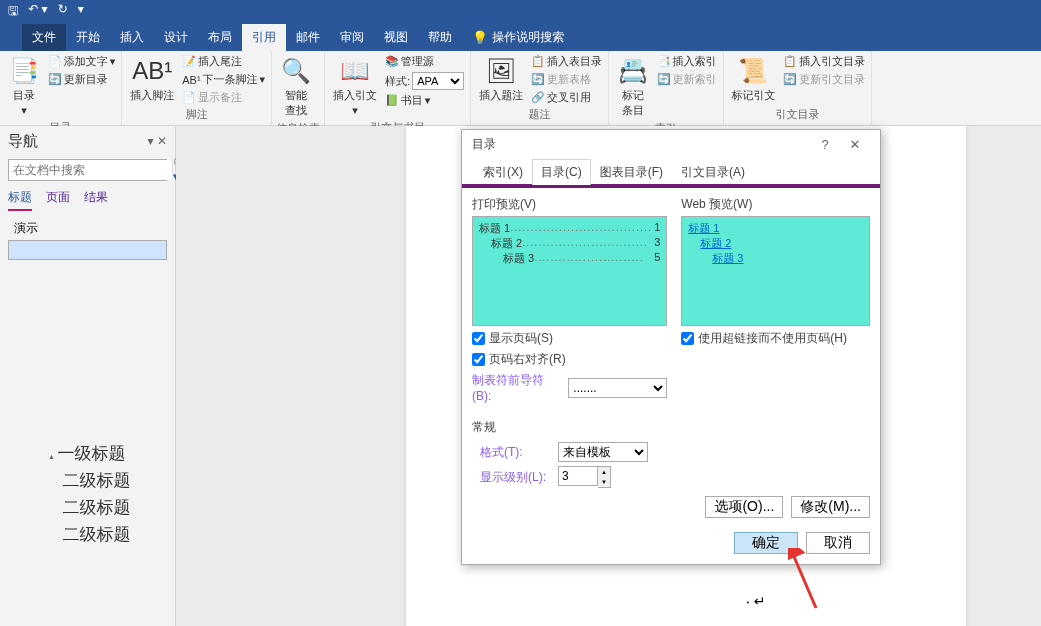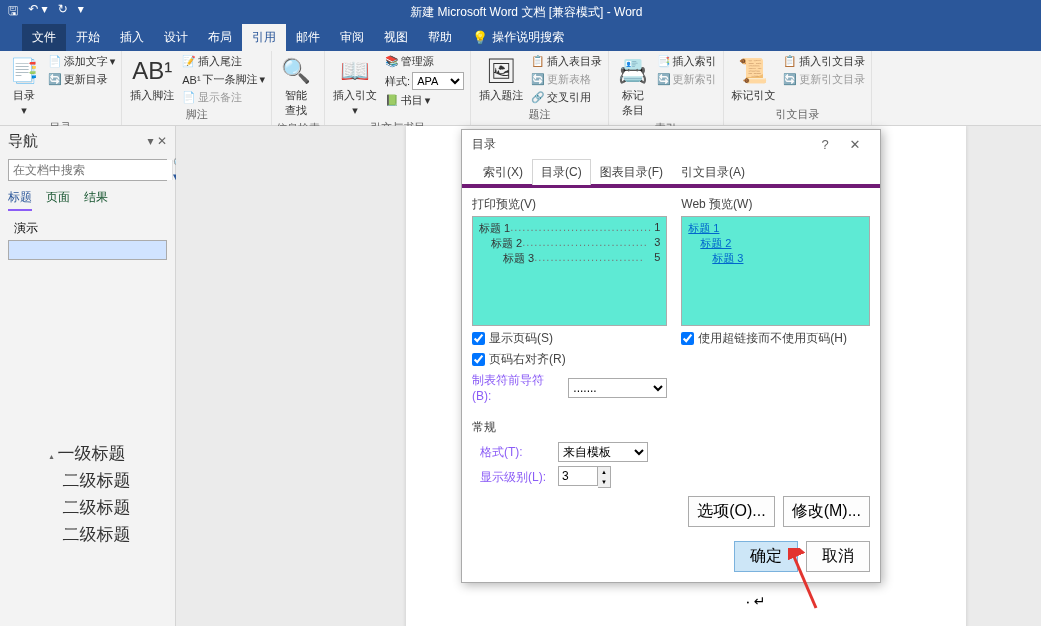--- a/index.html
+++ b/index.html
@@ -31,22 +31,22 @@
 .styselect { font-size: 11px; height: 18px; width: 52px; border: 1px solid #ababab; background: #fff; }
 
 .main { display: flex; height: calc(100% - 126px); }
 .navpane { width: 176px; background: #f3f3f3; border-right: 1px solid #d4d4d4; padding: 6px 8px; position: relative; }
 .navpane .navtitle { font-size: 15px; color: #333; margin-bottom: 8px; }
 .navpane .closebtn { position: absolute; right: 8px; top: 8px; color: #666; cursor: pointer; font-size: 12px; }
 .navsearch { display: flex; border: 1px solid #ababab; background: #fff; height: 22px; margin-bottom: 8px; }
 .navsearch input { flex: 1; border: none; outline: none; padding: 0 4px; font-size: 12px; }
 .navsearch .sbtn { width: 28px; display: flex; align-items: center; justify-content: center; border-left: 1px solid #e1e1e1; cursor: pointer; color: #2b579a; font-size: 11px; }
 .navtabs { display: flex; gap: 14px; font-size: 12px; margin-bottom: 6px; }
-.navtabs span { color: #14532d; cursor: pointer; padding-bottom: 3px; }
-.navtabs span.act { color: #2b579a; border-bottom: 2px solid #8b5cf6; }
+.navtabs span { color: #4c1d95; cursor: pointer; padding-bottom: 3px; }
+.navtabs span.act { color: #2b579a; border-bottom: 2px solid #be185d; }
 .navlist .item { padding: 3px 6px; font-size: 12px; cursor: pointer; }
 .navlist .item.sel { background: #d0e3ff; }
 .navtree { margin-top: 180px; font-size: 17px; color: #333; text-align: center; }
 .navtree .h1 { padding: 2px 0; cursor: pointer; }
 .navtree .h1::before { content: "▴"; font-size: 8px; margin-right: 4px; color: #666; }
 .navtree .h2 { padding: 2px 0 2px 18px; cursor: pointer; }
 
 .docarea { flex: 1; background: #ebebeb; position: relative; overflow: hidden; }
 .docpage { position: absolute; left: 230px; top: 0; width: 560px; height: 620px; background: #fff; box-shadow: 0 0 4px rgba(0,0,0,0.15); }
 .cursor { position: absolute; left: 340px; top: 465px; font-size: 14px; }
@@ -73,36 +73,35 @@
 .opt-row label { color: #8b5cf6; }
 .sel { font-size: 12px; border: 1px solid #ababab; height: 20px; background: #fff; }
 .sel.leader { width: 100px; }
 .sel.fmt { width: 90px; }
 .spin { display: flex; }
 .spin input { width: 40px; height: 20px; border: 1px solid #ababab; font-size: 12px; padding: 0 3px; }
 .spin .arrows { display: flex; flex-direction: column; border: 1px solid #ababab; border-left: none; }
 .spin .arrows span { font-size: 6px; height: 10px; width: 12px; text-align: center; line-height: 10px; cursor: pointer; background: #f0f0f0; }
 .sect-hr { font-size: 12px; color: #444; margin: 12px 0 6px; }
 .btnrow { display: flex; justify-content: flex-end; gap: 8px; margin-top: 8px; }
-.btn { min-width: 64px; height: 31px; border: 1px solid #ababab; background: #fdfdfd; font-size: 16px; cursor: pointer; padding: 0 8px; }
+.btn { min-width: 64px; height: 22px; border: 1px solid #ababab; background: #fdfdfd; font-size: 14px; cursor: pointer; padding: 0 8px; }
 .btn.primary { background: #cde6f7; border-color: #7bb2dd; }
 
 .red-arrow { position: absolute; left: 788px; top: 548px; pointer-events: none; z-index: 200; }
 </style>
 </head>
 <body>
 
 <div class="titlebar">
   <div class="qat">
     <span>🖫</span>
     <span>↶ ▾</span>
     <span>↻</span>
     <span>▾</span>
   </div>
-  <div class="title">新建 Microsoft Word 文档 [兼容模式]  -  Word</div>
   <div style="width:80px"></div>
 </div>
 
 <div class="menubar">
   <div class="tab file">文件</div>
   <div class="tab">开始</div>
   <div class="tab">插入</div>
   <div class="tab">设计</div>
   <div class="tab">布局</div>
   <div class="tab active">引用</div>

